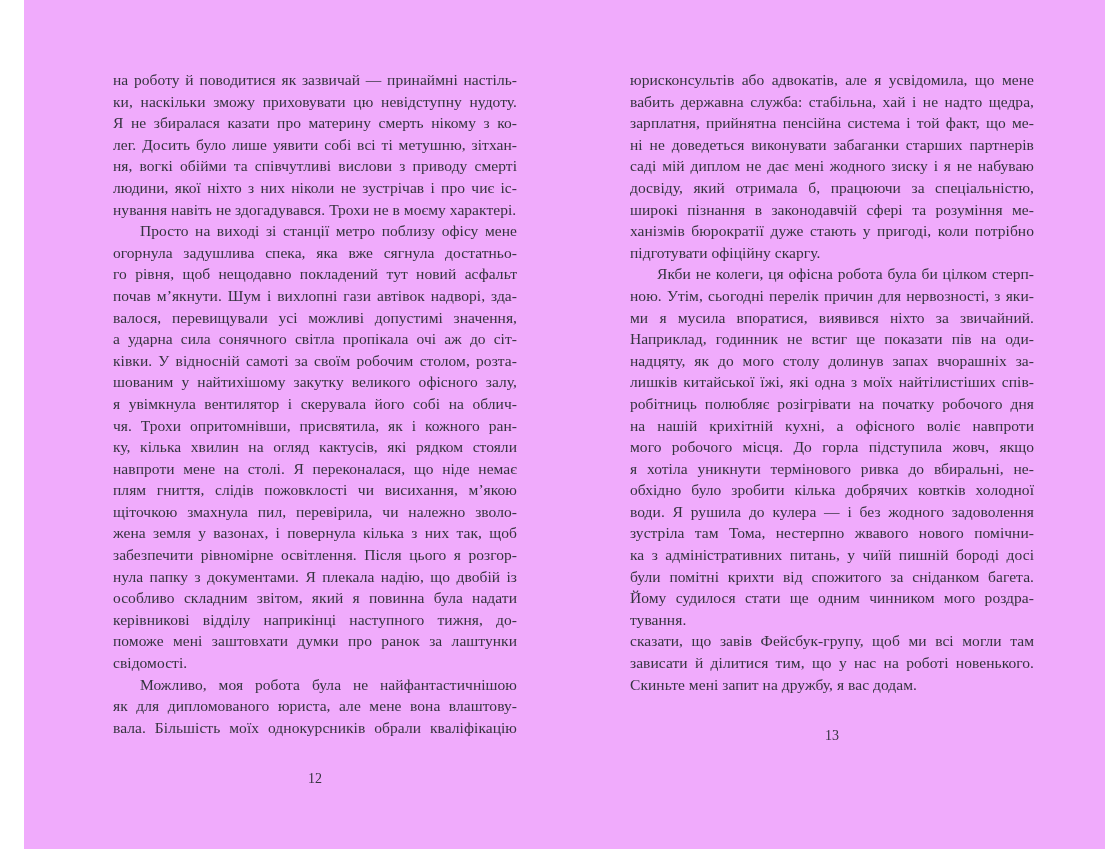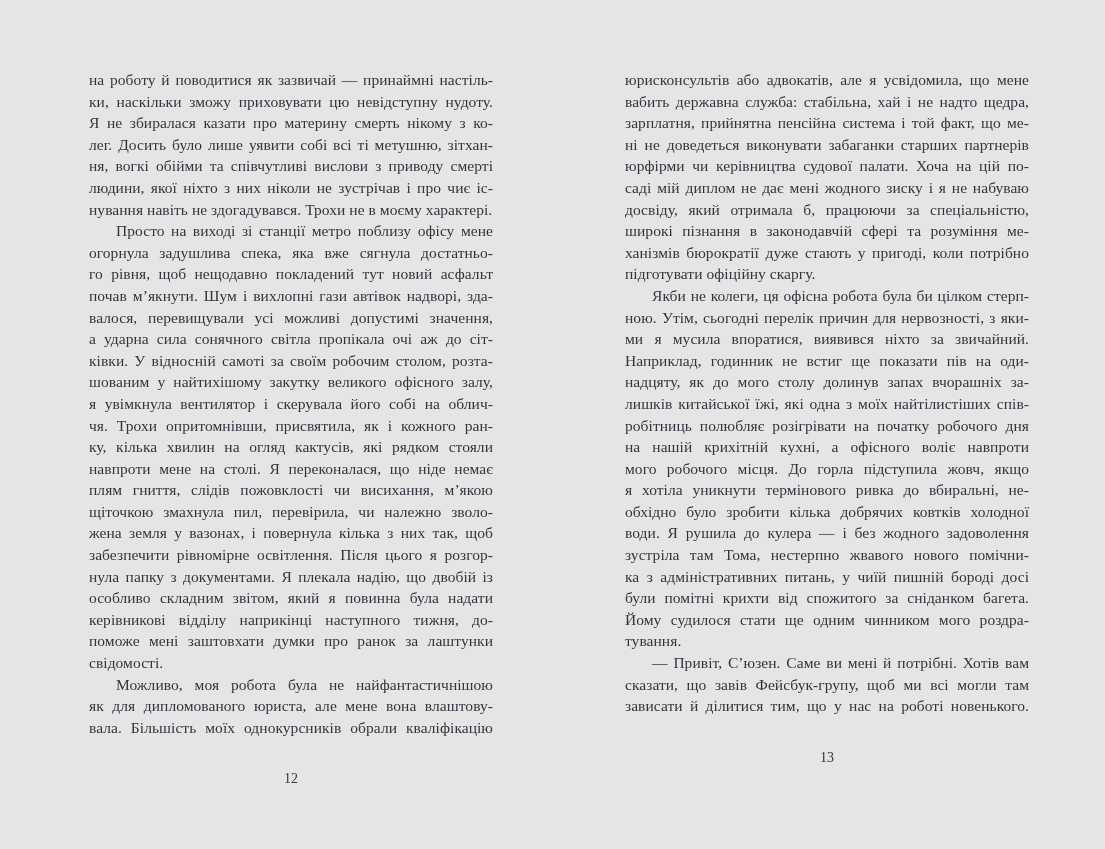--- a/index.html
+++ b/index.html
@@ -11,29 +11,30 @@
     width: 1105px;
     height: 849px;
     position: relative;
     overflow: hidden;
     font-family: "Liberation Serif", "DejaVu Serif", serif;
     color: #34343f;
   }
   .spread {
     position: absolute;
     inset: 0;
-    background: #e5e5e5;
+    background: #f0abfc;
+    margin-left: 24px;
   }
   .page {
     position: absolute;
     top: 69px;
     width: 404px;
   }
   .page.left  { left: 89px; }
-  .page.right { left: 625px; }
+  .page.right { left: 606px; }
   .text-block {
     font-size: 15.5px;
     line-height: 21.6px;
     letter-spacing: 0.05px;
   }
   .line {
     text-align: justify;
     text-align-last: justify;
     white-space: normal;
   }
@@ -92,21 +93,20 @@
       </div>
     <div class="folio">12</div>
   </section>
 
   <section class="page right">
     <div class="text-block">
         <div class="line">юрисконсультів або адвокатів, але я усвідомила, що мене</div>
         <div class="line">вабить державна служба: стабільна, хай і не надто щедра,</div>
         <div class="line">зарплатня, прийнятна пенсійна система і той факт, що ме-</div>
         <div class="line">ні не доведеться виконувати забаганки старших партнерів</div>
-        <div class="line">юрфірми чи керівництва судової палати. Хоча на цій по-</div>
         <div class="line">саді мій диплом не дає мені жодного зиску і я не набуваю</div>
         <div class="line">досвіду, який отримала б, працюючи за спеціальністю,</div>
         <div class="line">широкі пізнання в законодавчій сфері та розуміння ме-</div>
         <div class="line">ханізмів бюрократії дуже стають у пригоді, коли потрібно</div>
         <div class="line par-end">підготувати офіційну скаргу.</div>
         <div class="line indent">Якби не колеги, ця офісна робота була би цілком стерп-</div>
         <div class="line">ною. Утім, сьогодні перелік причин для нервозності, з яки-</div>
         <div class="line">ми я мусила впоратися, виявився ніхто за звичайний.</div>
         <div class="line">Наприклад, годинник не встиг ще показати пів на оди-</div>
         <div class="line">надцяту, як до мого столу долинув запах вчорашніх за-</div>
@@ -115,20 +115,20 @@
         <div class="line">на нашій крихітній кухні, а офісного воліє навпроти</div>
         <div class="line">мого робочого місця. До горла підступила жовч, якщо</div>
         <div class="line">я хотіла уникнути термінового ривка до вбиральні, не-</div>
         <div class="line">обхідно було зробити кілька добрячих ковтків холодної</div>
         <div class="line">води. Я рушила до кулера — і без жодного задоволення</div>
         <div class="line">зустріла там Тома, нестерпно жвавого нового помічни-</div>
         <div class="line">ка з адміністративних питань, у чиїй пишній бороді досі</div>
         <div class="line">були помітні крихти від спожитого за сніданком багета.</div>
         <div class="line">Йому судилося стати ще одним чинником мого роздра-</div>
         <div class="line par-end">тування.</div>
-        <div class="line indent">— Привіт, С’юзен. Саме ви мені й потрібні. Хотів вам</div>
         <div class="line">сказати, що завів Фейсбук-групу, щоб ми всі могли там</div>
         <div class="line">зависати й ділитися тим, що у нас на роботі новенького.</div>
+        <div class="line par-end">Скиньте мені запит на дружбу, я вас додам.</div>
       </div>
     <div class="folio">13</div>
   </section>
 
 </div>
 
 </body></html>

